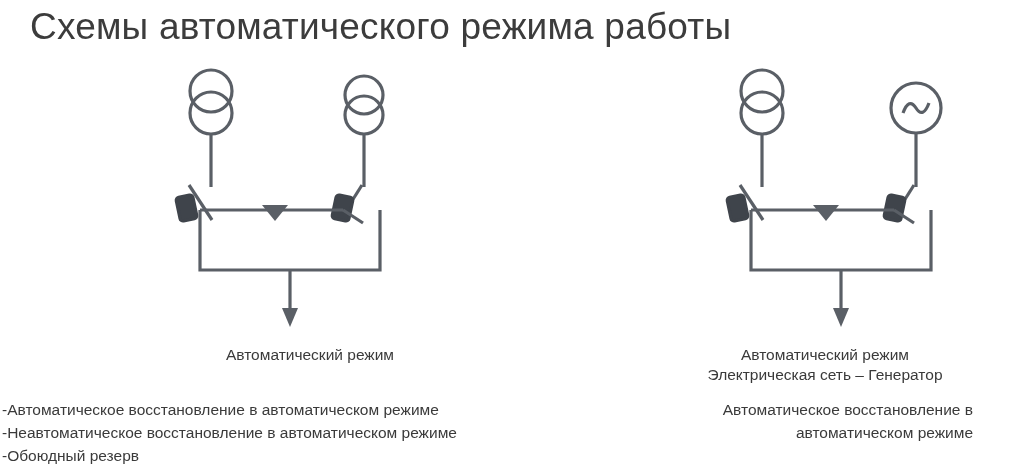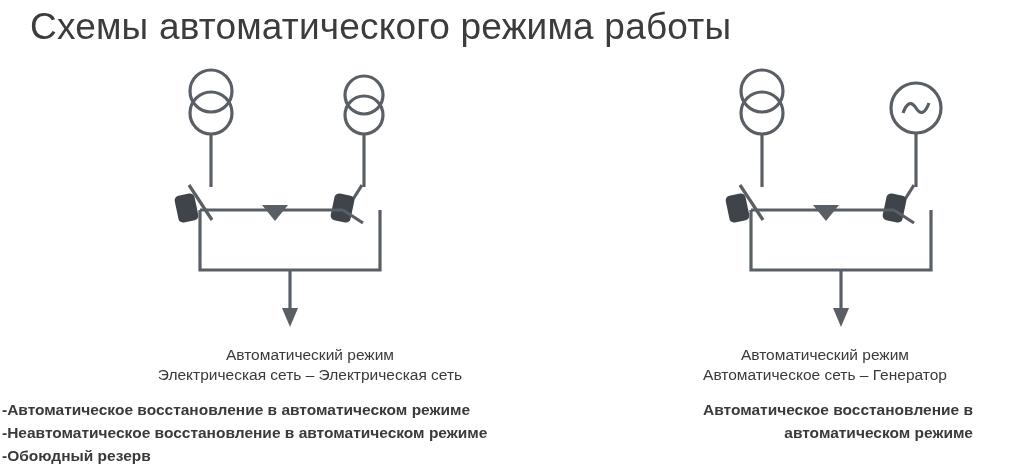--- a/index.html
+++ b/index.html
@@ -62,21 +62,20 @@
     width: 600px;
   }
   #bullets-right {
     left: 643px;
     top: 398px;
     width: 400px;
     text-align: right;
   }
   .bullets div {
     white-space: nowrap;
-    font-weight: bold;
   }
   #bullets-right div {
     white-space: normal;
     width: 330px;
   }
 </style>
 </head>
 <body>
 
 <div id="page-title">Схемы автоматического режима работы</div>
@@ -153,26 +152,25 @@
       <g>
         <line x1="841" y1="215" x2="841" y2="255"></line>
         <polygon points="833,253 849,253 841,272" fill="#5a5f66" stroke="none"></polygon>
       </g>
     </g>
   </svg>
 </div>
 
 <div class="caption" id="caption-left">
   <div>Автоматический режим</div>
-  <div>Электрическая сеть – Электрическая сеть</div>
 </div>
 
 <div class="caption" id="caption-right">
   <div>Автоматический режим</div>
-  <div>Автоматическое сеть – Генератор</div>
+  <div>Электрическая сеть – Генератор</div>
 </div>
 
 <div class="bullets" id="bullets-left">
   <div>-Автоматическое восстановление в автоматическом режиме</div>
   <div>-Неавтоматическое восстановление в автоматическом режиме</div>
   <div>-Обоюдный резерв</div>
 </div>
 
 <div class="bullets" id="bullets-right">
   <div>Автоматическое восстановление в автоматическом режиме</div>

